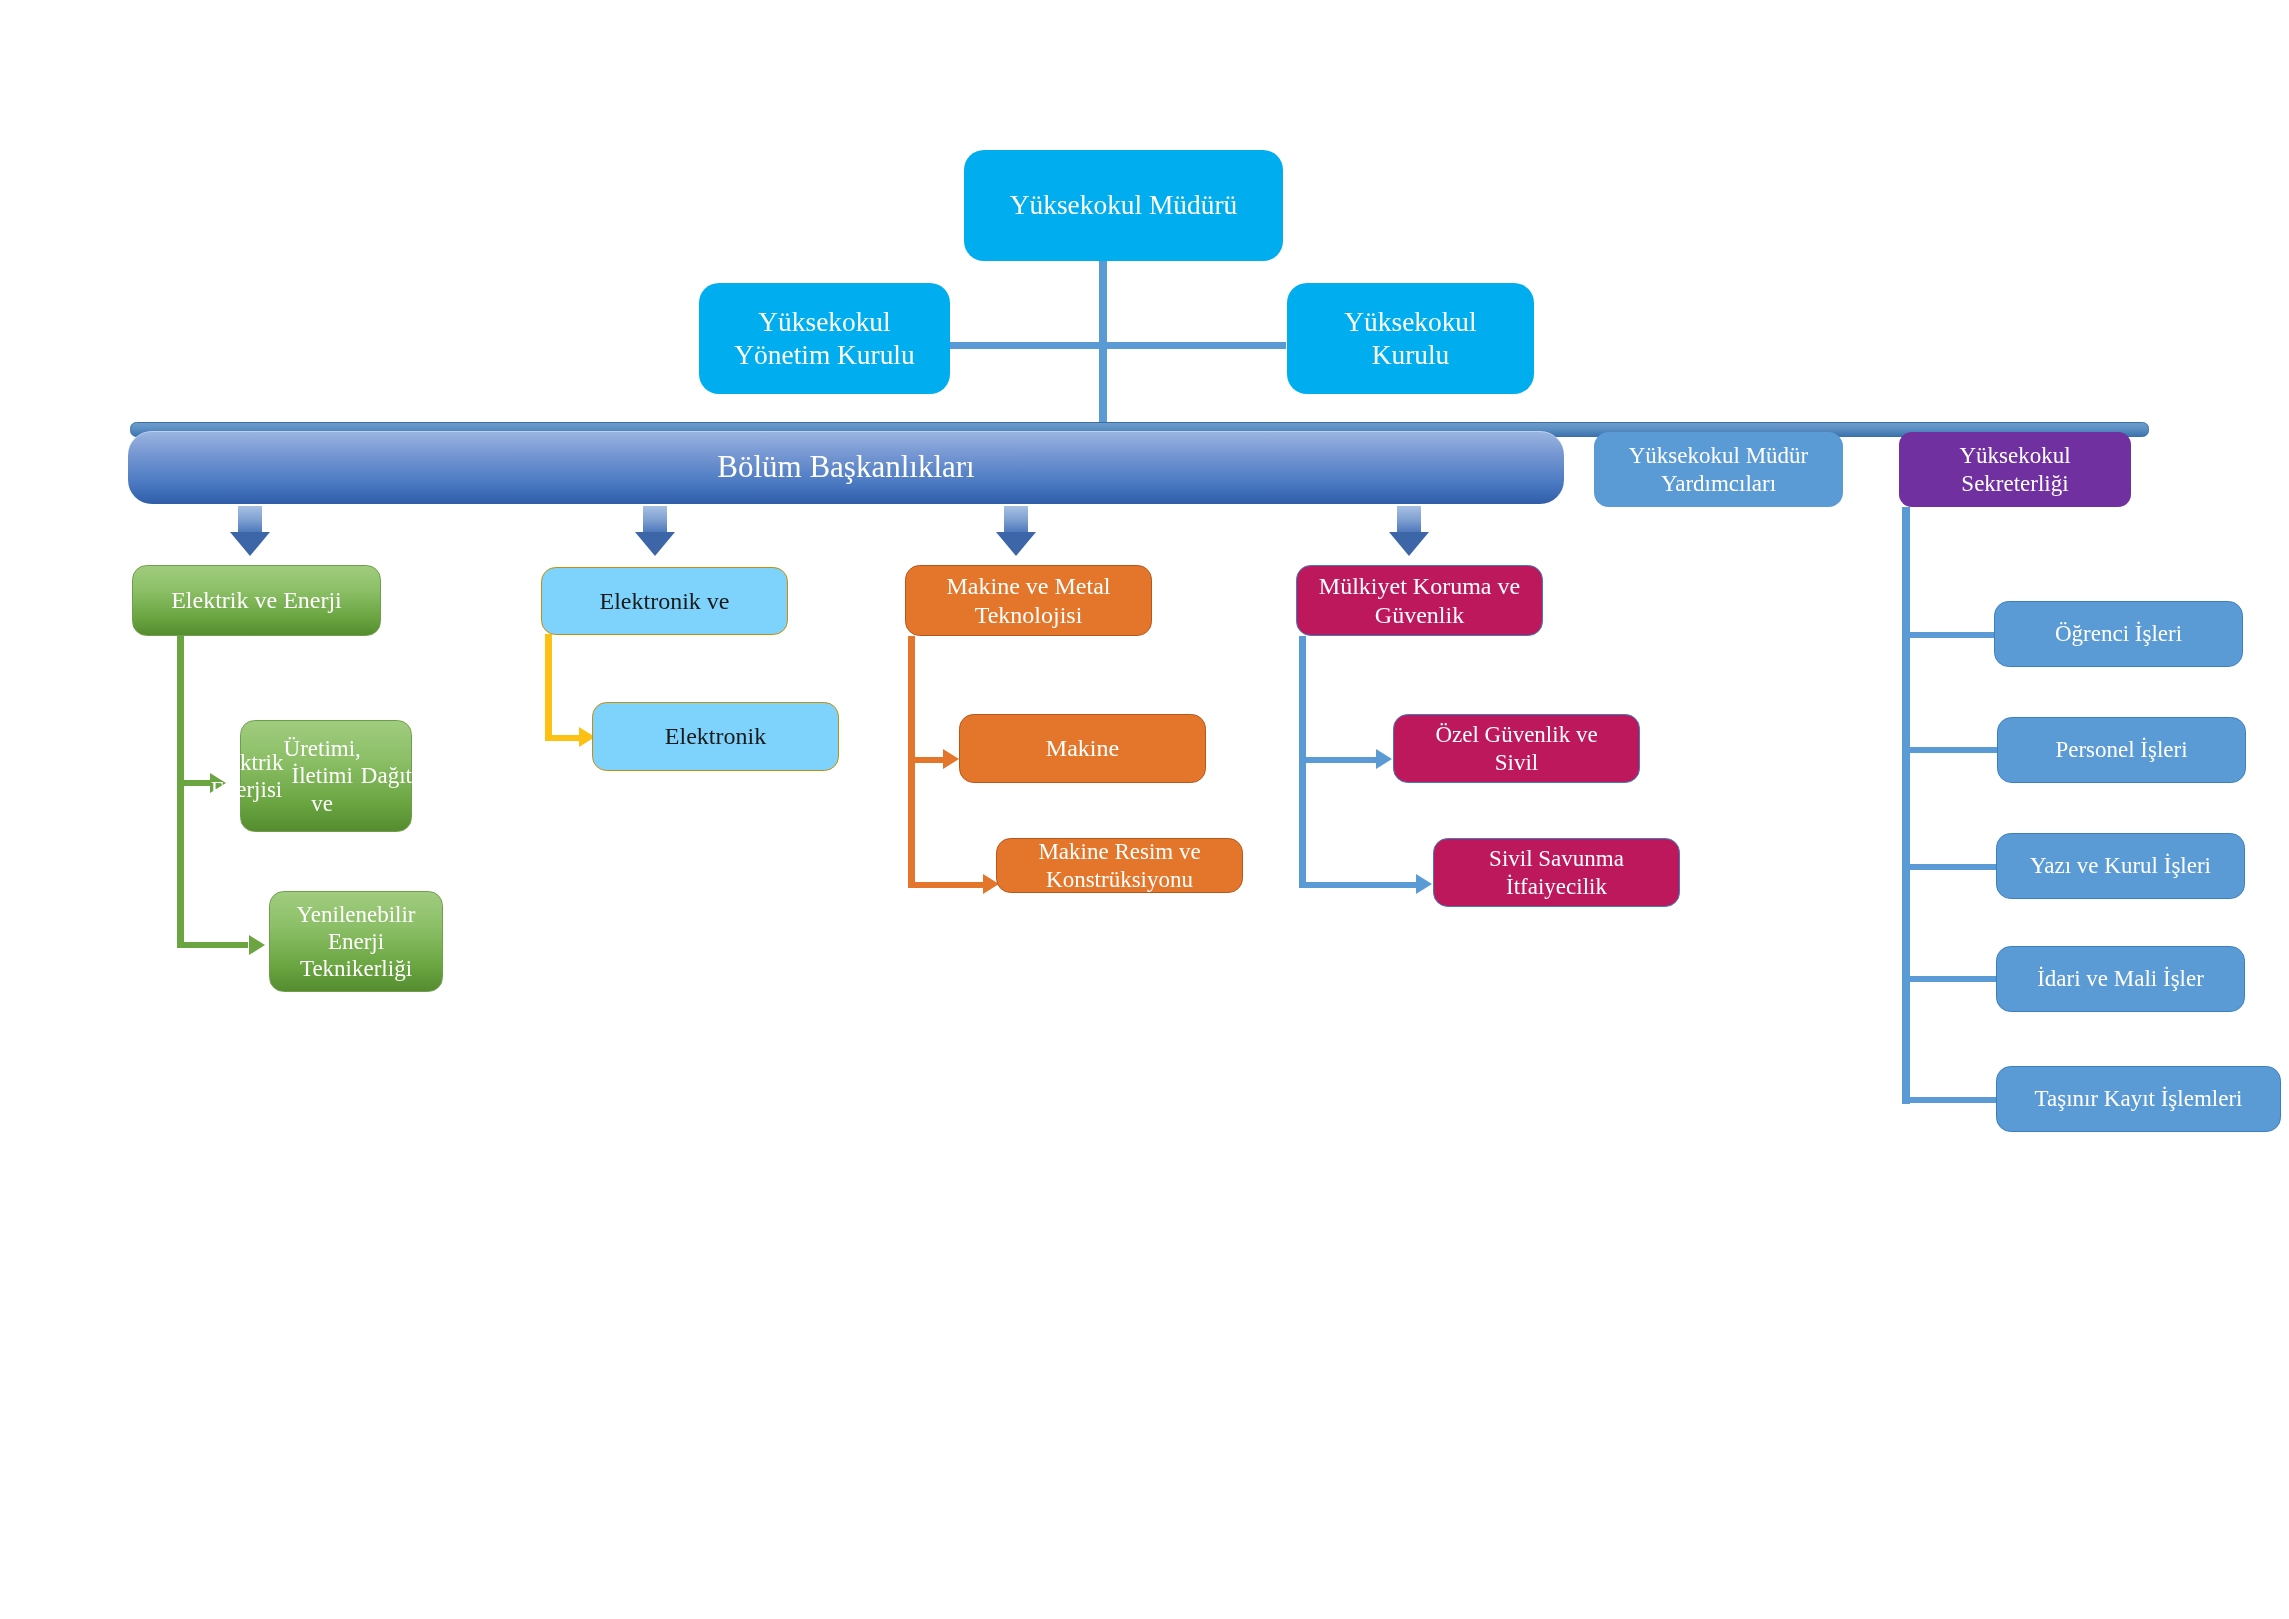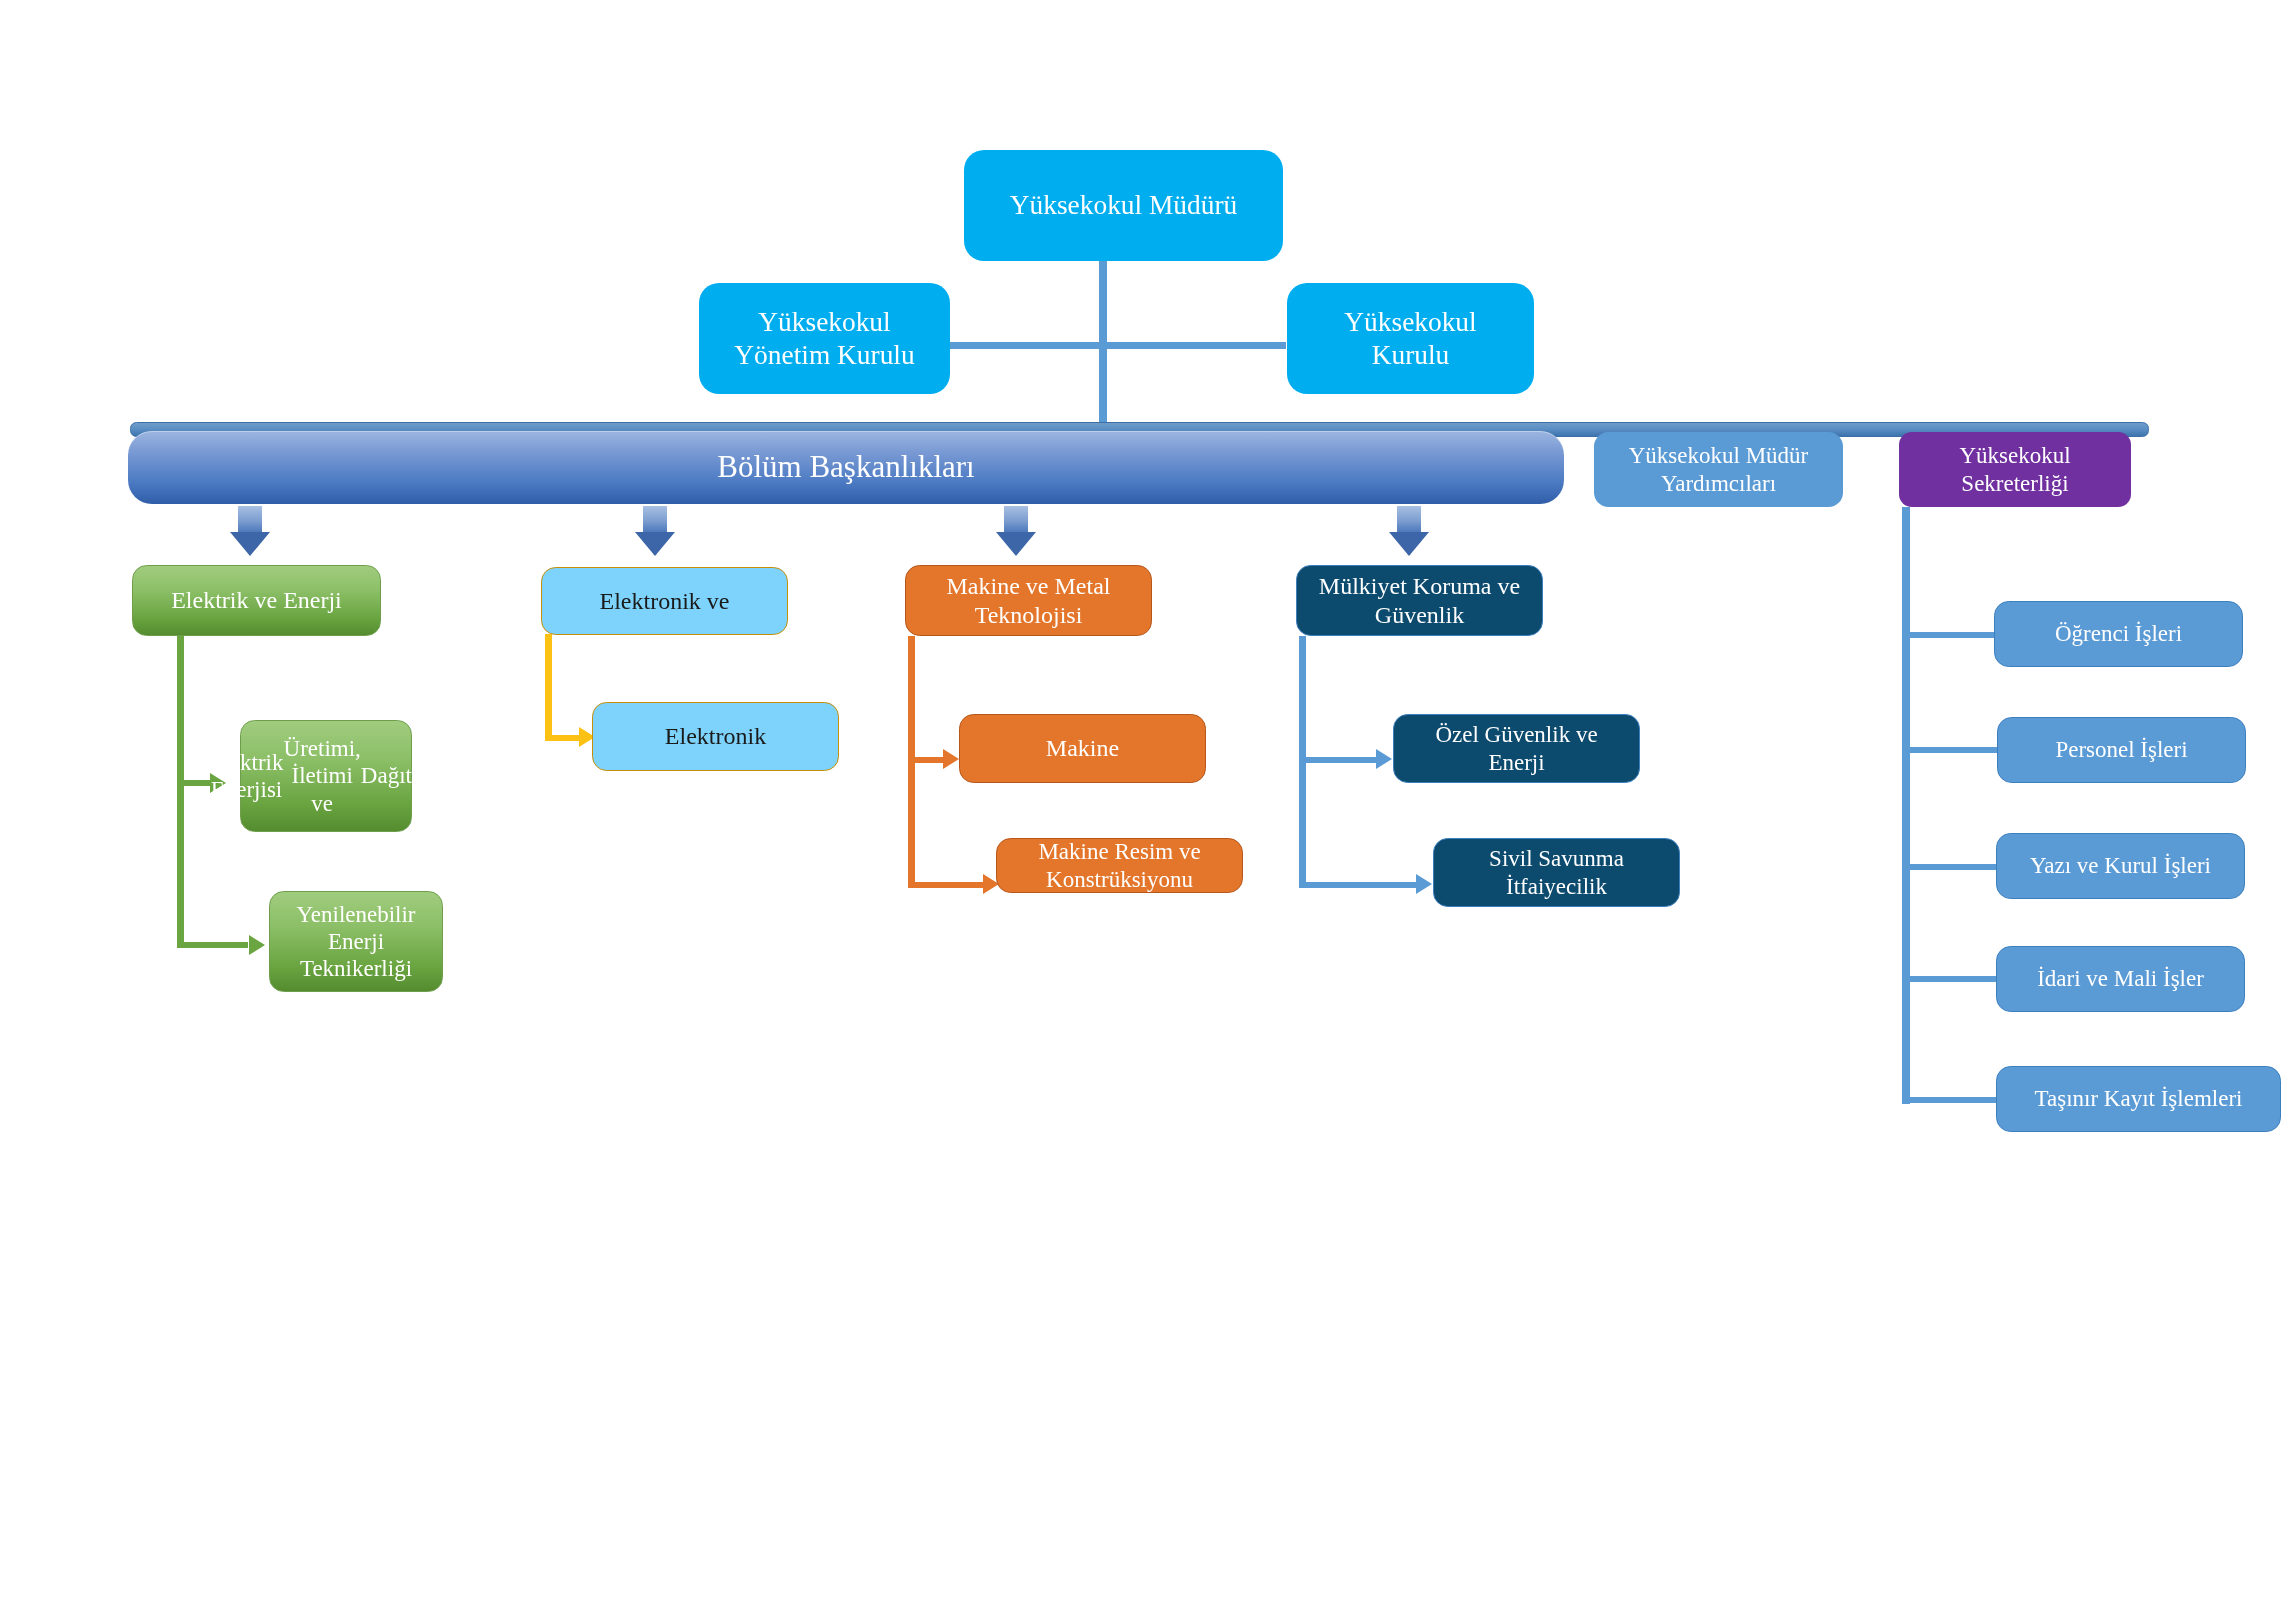--- a/index.html
+++ b/index.html
@@ -35,21 +35,21 @@
   
   .green{
     background:linear-gradient(to bottom,#A0CC7E 0%,#8CBF67 35%,#6AA541 75%,#548C2F 100%);
     font-size:24px;border:0.9px solid #6E9E4C;
   }
   
   .yellow{background:#7dd3fc;color:#1a1a1a;font-size:24px;border:0.9px solid #C68E05;}
   
   .orange{background:#E3762B;font-size:24px;border:0.9px solid #B5561A;}
   
-  .steel{background:#0c4a6e;font-size:24px;border:0.9px solid #3C7FBF;}
+  .steel{background:#be185d;font-size:24px;border:0.9px solid #3C7FBF;}
   .steel-sm{background:#5B9BD5;font-size:23px;border:0.9px solid #3C7FBF;border-radius:14.6px;}
   
   .purple{background:#7030A0;font-size:24px;border-radius:12.8px;}
   
   .plain-steel{background:#5B9BD5;font-size:24px;border-radius:14.6px;}
 
   
   .ln{position:absolute;background:#5B9BD5;}
   .ln-green{position:absolute;background:#6AA541;}
   .ln-yellow{position:absolute;background:#FCC113;}
@@ -184,21 +184,21 @@
   </div>
 
   <div class="ln" style="left:1299px;top:636px;width:7.3px;height:252px;"></div>
   <div class="ln" style="left:1299px;top:757px;width:77px;height:6.4px;"></div>
   <div class="arrow-right" style="left:1376px;top:749px;border-width:10px 0 10px 16.4px;border-color:transparent transparent transparent #5B9BD5;"></div>
   <div class="ln" style="left:1299px;top:882px;width:117px;height:6.4px;"></div>
   <div class="arrow-right" style="left:1416px;top:874px;border-width:10px 0 10px 16.4px;border-color:transparent transparent transparent #5B9BD5;"></div>
 
   <div class="node steel" style="left:1393px;top:714px;width:247px;height:69px;flex-direction:column;font-size:23px;border-radius:14.6px;">
     <span>Özel Güvenlik ve</span>
-    <span>Enerji</span>
+    <span>Sivil</span>
   </div>
 
   <div class="node steel" style="left:1433px;top:838px;width:247px;height:69px;flex-direction:column;font-size:23px;border-radius:14.6px;">
     <span>Sivil Savunma</span>
     <span>İtfaiyecilik</span>
   </div>
 
   <div class="ln" style="left:1902px;top:507px;width:8.2px;height:597px;"></div>
 
   <div class="ln" style="left:1902px;top:632px;width:102px;height:6.4px;"></div>

